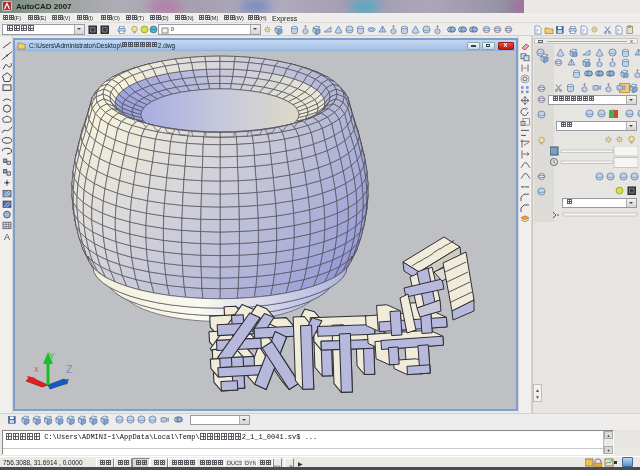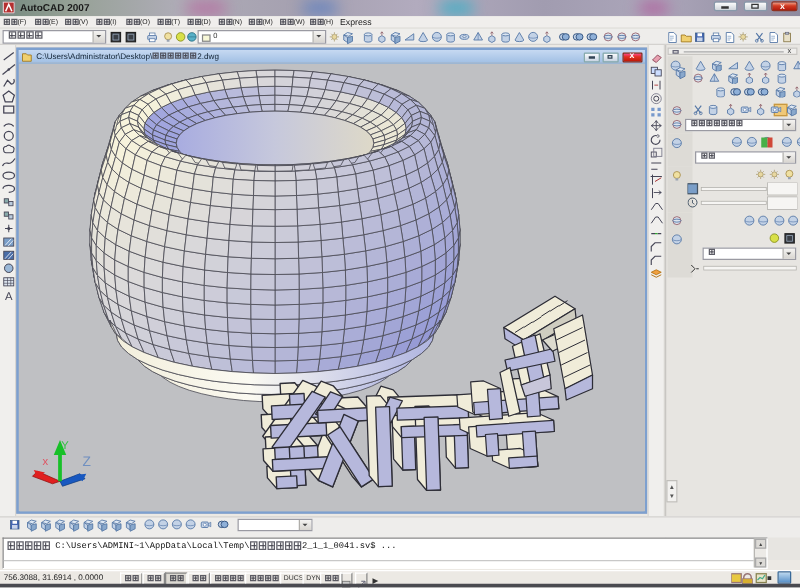--- a/index.html
+++ b/index.html
@@ -6,21 +6,21 @@
 .abs{position:absolute}
 .hz{display:inline-block;vertical-align:top;box-sizing:border-box;border:1px solid rgba(66,66,76,.85);background:linear-gradient(rgba(66,66,76,.85),rgba(66,66,76,.85)) 50% 0/1px 100% no-repeat,linear-gradient(rgba(66,66,76,.85),rgba(66,66,76,.85)) 0 50%/100% 1px no-repeat}
 .hz6{width:6px;height:6px;margin:0 .5px}
 .hz7{width:6px;height:7px;margin:0 .5px}
 .hz5{width:5px;height:5px;margin:0 .5px}
 .combo{position:absolute;background:#fff;border:1px solid #9a9aa2;font-size:6px;line-height:8px;color:#333}
 .car{position:absolute;right:0;top:0;width:10px;height:100%;background:linear-gradient(#f4f3f1,#d8d5d0);border-left:1px solid #b0aeaa}
 .car:after{content:"";position:absolute;left:2px;top:3px;border:2.5px solid transparent;border-top-color:#444}
 .sb{position:absolute;font-size:6px;color:#333;border:1px solid;border-color:#fff #888 #888 #fff;background:#ece9e4;padding:1px 2px;height:10px;line-height:7px;white-space:nowrap}
 </style></head><body>
-<div class="abs" style="left:0;top:0;width:640px;height:13px;background:linear-gradient(90deg,#75897f,#96a196 9%,#aeacb6 22%,#a5a0b0 38%,#b2abbe 52%,#a19cb0 68%,#aca6ba 82%,#8f8b9f);overflow:hidden">
+<div class="abs" style="left:0;top:0;width:524px;height:13px;background:linear-gradient(90deg,#75897f,#96a196 9%,#aeacb6 22%,#a5a0b0 38%,#b2abbe 52%,#a19cb0 68%,#aca6ba 82%,#8f8b9f);overflow:hidden">
 <div class="abs" style="left:150px;top:2px;width:30px;height:9px;background:#b86aa0;filter:blur(6px)"></div>
 <div class="abs" style="left:243px;top:2px;width:26px;height:9px;background:#5a7ec0;filter:blur(6px)"></div>
 <div class="abs" style="left:352px;top:2px;width:26px;height:9px;background:#30b0c8;filter:blur(6px)"></div>
 <div class="abs" style="left:512px;top:2px;width:22px;height:9px;background:#b05a9a;filter:blur(6px)"></div>
 <svg class="abs" style="left:2px;top:1px" width="11" height="11">
       <rect x="0" y="0" width="10" height="10" rx="1" fill="#fff" stroke="#888"></rect>
       <rect x="1" y="1" width="8" height="8" fill="#b43030"></rect>
       <path d="M2.5 8L5 2.5L7.5 8" stroke="#fff" fill="none" stroke-width="1.2"></path>
     </svg>
 <span class="abs" style="left:16px;top:2px;font-size:8px;color:#1a1a1a;font-weight:bold">AutoCAD 2007</span>

